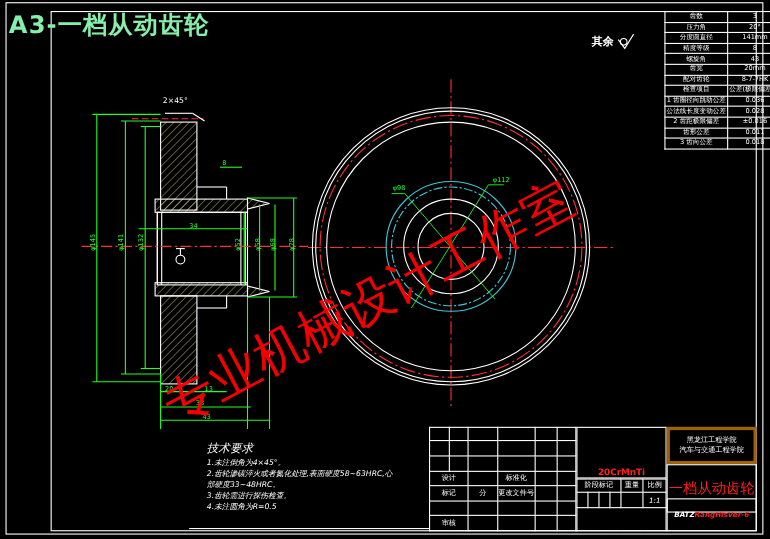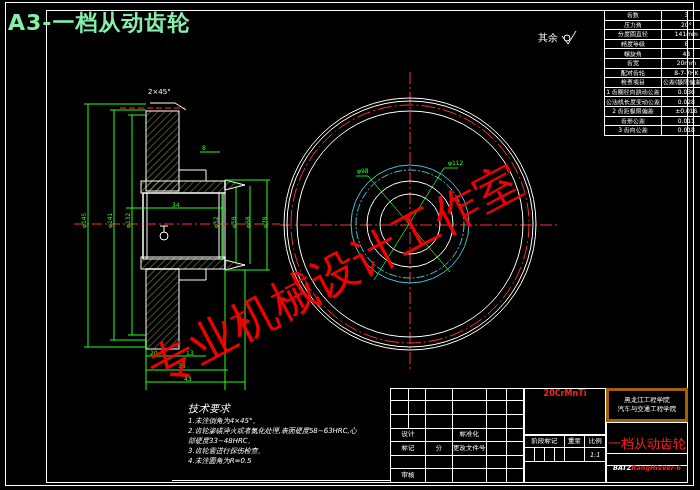--- a/index.html
+++ b/index.html
@@ -1,21 +1,21 @@
 <!DOCTYPE html>
 <html><head>
 <meta charset="utf-8">
 <style>
   html,body{margin:0;padding:0;background:#000;}
   body{width:700px;height:490px;position:relative;overflow:hidden;font-family:"DejaVu Sans",sans-serif;color:#fff;}
   .abs{position:absolute;}
   .frame-outer{left:5px;top:2px;width:689px;height:484px;border:1px solid #fff;box-sizing:border-box;}
   .frame-inner{left:46px;top:10px;width:642px;height:473px;border:1px solid #fff;box-sizing:border-box;}
   .title{left:8px;top:8px;font-size:22px;font-weight:bold;color:#86efac;letter-spacing:1px;white-space:nowrap;}
-  .rough{left:538px;top:31px;font-size:10px;font-weight:normal;color:#fff;white-space:nowrap;}
+  .rough{left:538px;top:31px;font-size:10px;font-weight:bold;color:#fff;white-space:nowrap;}
   svg.drawing{left:0;top:0;}
   .params{left:604px;top:10px;width:84px;border-collapse:collapse;font-size:6px;}
   .params td{border:1px solid #fff;height:8.6px;padding:0 1px;text-align:center;color:#fff;white-space:nowrap;overflow:hidden;line-height:8px;}
   .tech{left:188px;top:402px;font-size:7px;line-height:10px;color:#fff;font-style:italic;}
   .tech .h{font-size:10.5px;line-height:13px;margin-bottom:1px;}
   .tb{left:390px;top:388px;width:298px;height:95px;}
   .tb table{border-collapse:collapse;}
   .tb td{border:1px solid #fff;font-size:6.5px;color:#fff;padding:0;text-align:center;white-space:nowrap;overflow:hidden;}
   .red{color:#ff2020;}
   .watermark{font-size:46px;color:#ff0000;font-weight:normal;white-space:nowrap;transform-origin:left top;transform:rotate(-28deg);opacity:0.95;}
@@ -259,21 +259,21 @@
         </tr>
     <tr style="height:12px">
           <td colspan="2">审核</td>
           <td></td>
           <td></td>
           <td></td>
           <td></td>
         </tr>
   </tbody>
     </table>
-  <div class="abs" style="left:134px;top:0;width:82px;height:47px;border:1px solid #fff;box-sizing:border-box;display:flex;align-items:flex-start;justify-content:center;font-size:8px;font-weight:bold">
+  <div class="abs" style="left:134px;top:0;width:82px;height:47px;border:1px solid #fff;box-sizing:border-box;display:flex;align-items:flex-end;justify-content:center;font-size:8px;font-weight:bold">
     <span class="red">20CrMnTi</span>
   </div>
   <table style="position:absolute;left:134px;top:47px;width:82px;height:48px">
     <tbody>
         <tr style="height:12px">
           <td colspan="4">阶段标记</td>
           <td>重量</td>
           <td>比例</td>
         </tr>
     <tr style="height:14px">

